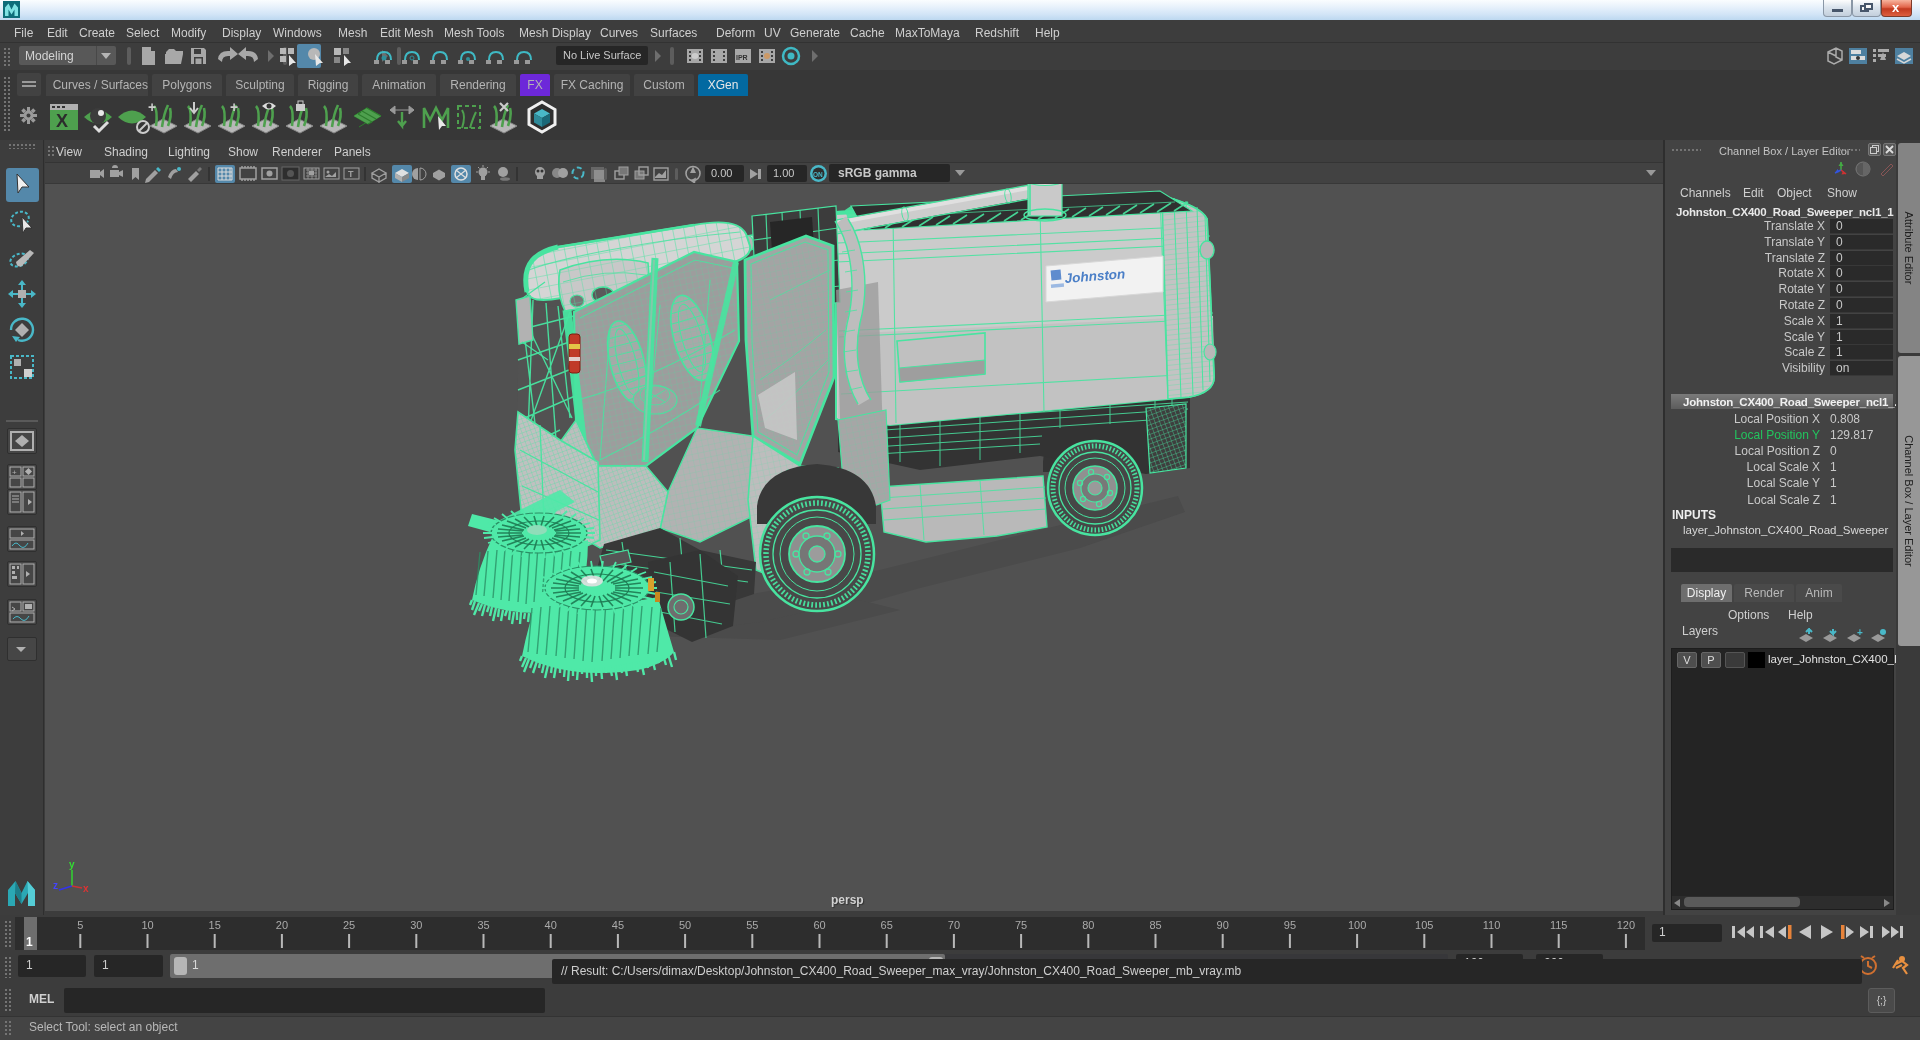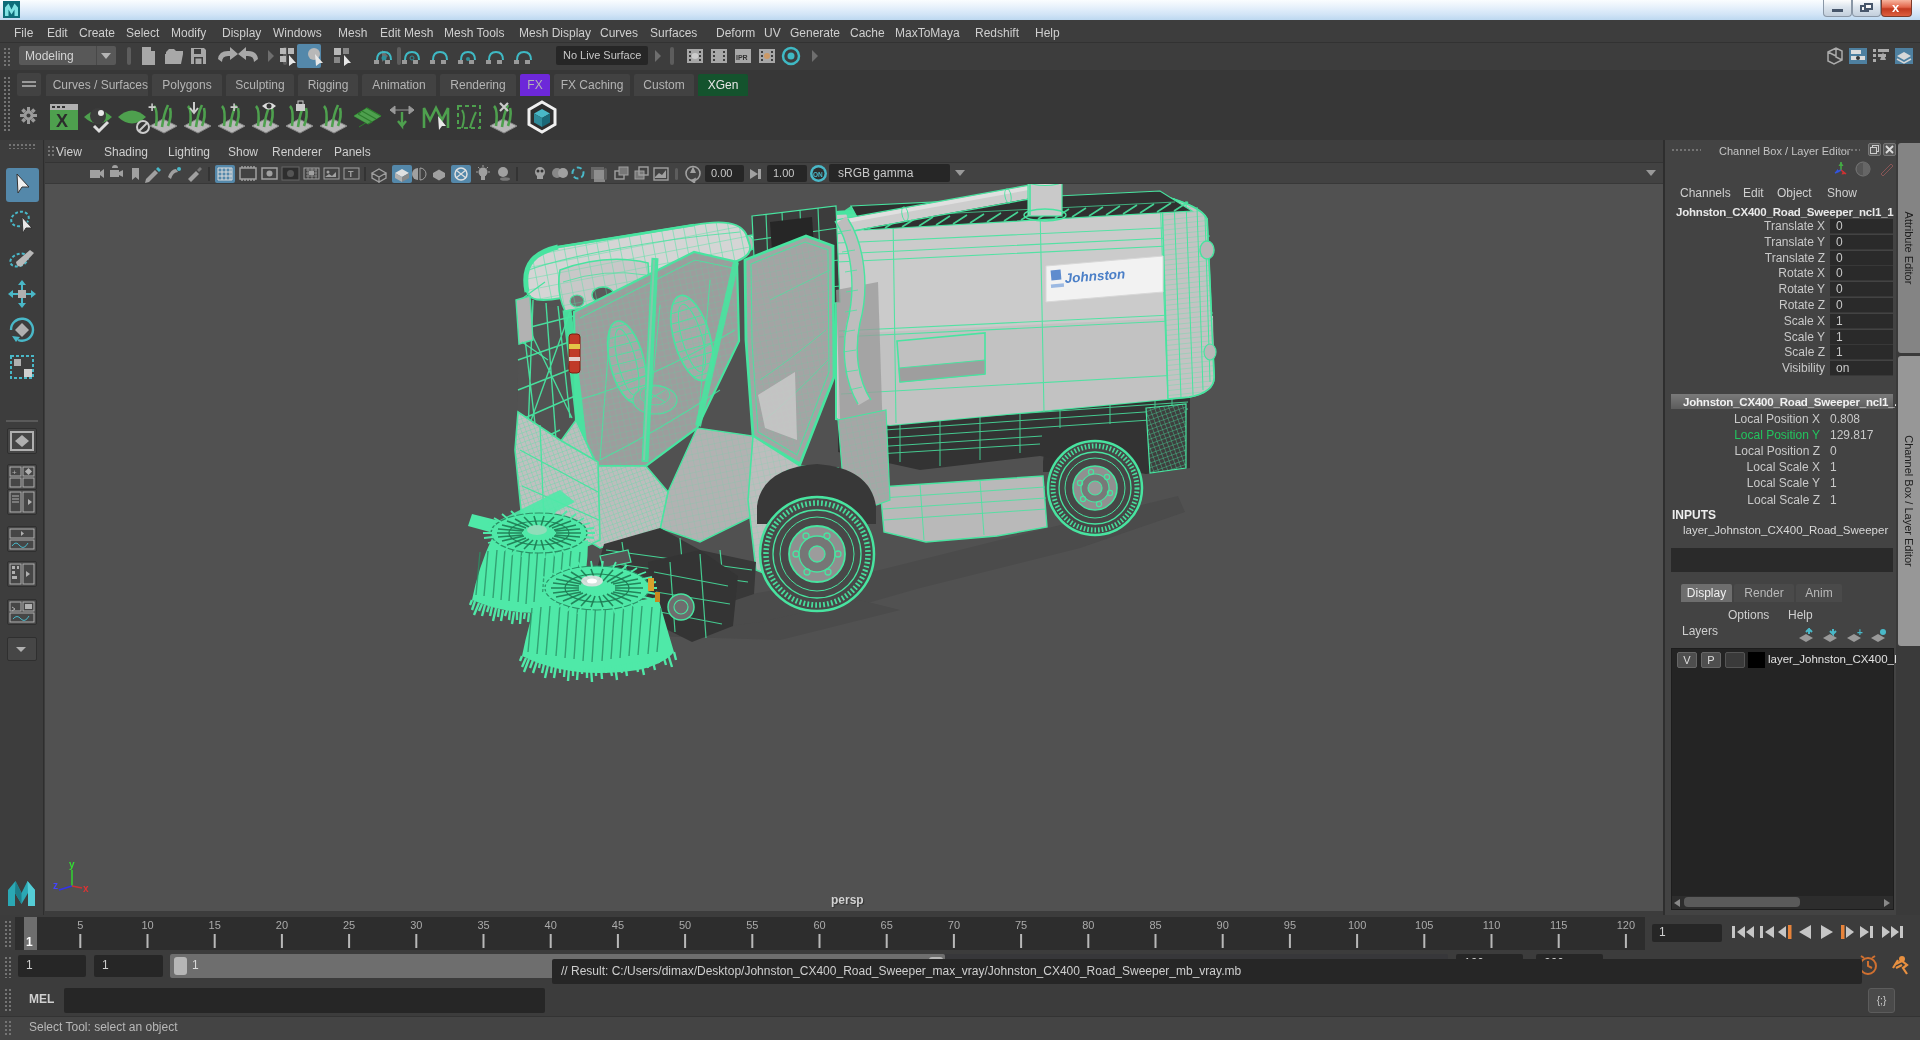--- a/index.html
+++ b/index.html
@@ -163,21 +163,21 @@
     </svg>
 <div class="abs" style="left:46px;top:74px;width:102px;height:22px;background:#424242;border-radius:2px 2px 0 0;color:#b4b4b4;font-size:12px;text-align:right;padding-top:4px">Curves / Surfaces</div>
 <div class="abs" style="left:152px;top:74px;width:70px;height:22px;background:#424242;border-radius:2px 2px 0 0;color:#b4b4b4;font-size:12px;text-align:center;padding-top:4px">Polygons</div>
 <div class="abs" style="left:226px;top:74px;width:68px;height:22px;background:#424242;border-radius:2px 2px 0 0;color:#b4b4b4;font-size:12px;text-align:center;padding-top:4px">Sculpting</div>
 <div class="abs" style="left:298px;top:74px;width:60px;height:22px;background:#424242;border-radius:2px 2px 0 0;color:#b4b4b4;font-size:12px;text-align:center;padding-top:4px">Rigging</div>
 <div class="abs" style="left:362px;top:74px;width:74px;height:22px;background:#424242;border-radius:2px 2px 0 0;color:#b4b4b4;font-size:12px;text-align:center;padding-top:4px">Animation</div>
 <div class="abs" style="left:440px;top:74px;width:76px;height:22px;background:#424242;border-radius:2px 2px 0 0;color:#b4b4b4;font-size:12px;text-align:center;padding-top:4px">Rendering</div>
 <div class="abs" style="left:520px;top:74px;width:30px;height:22px;background:#6d28d9;border-radius:2px 2px 0 0;color:#b4b4b4;font-size:12px;text-align:center;padding-top:4px">FX</div>
 <div class="abs" style="left:554px;top:74px;width:76px;height:22px;background:#424242;border-radius:2px 2px 0 0;color:#b4b4b4;font-size:12px;text-align:center;padding-top:4px">FX Caching</div>
 <div class="abs" style="left:634px;top:74px;width:60px;height:22px;background:#424242;border-radius:2px 2px 0 0;color:#b4b4b4;font-size:12px;text-align:center;padding-top:4px">Custom</div>
-<div class="abs" style="left:698px;top:74px;width:50px;height:22px;background:#14532d;border-radius:2px 2px 0 0;color:#e6e6e6;font-size:12px;text-align:center;padding-top:4px">XGen</div>
+<div class="abs" style="left:698px;top:74px;width:50px;height:22px;background:#0369a1;border-radius:2px 2px 0 0;color:#e6e6e6;font-size:12px;text-align:center;padding-top:4px">XGen</div>
 <svg class="abs" style="left:48px;top:100px" width="530" height="34" viewBox="0 0 530 34">
       <g>
         <rect x="2" y="4" width="28" height="26" fill="#4ea04e"></rect>
         <rect x="2" y="4" width="28" height="6" fill="#b0b0b0"></rect>
         <rect x="4" y="6" width="3" height="2" fill="#333"></rect>
         <rect x="9" y="6" width="3" height="2" fill="#333"></rect>
         <rect x="14" y="6" width="3" height="2" fill="#333"></rect>
         <text x="8" y="27" font-size="18" font-weight="bold" fill="#2c2c2c">X</text>
         <path d="M36,17 q14,-13 28,0 q-14,13 -28,0 z" fill="#4ea04e"></path>
         <circle cx="50" cy="16" r="8" fill="#3c3c3c"></circle>
@@ -439,21 +439,21 @@
       <rect x="11" y="3" width="3" height="10" fill="#a0a0a0"></rect>
     </svg>
 <div class="abs darkfield" style="left:767px;top:165px;width:40px;height:17px;font-size:11px"></div>
 <div class="abs" style="left:773px;top:167px;font-size:11px;color:#c8c8c8;font-weight:normal;white-space:nowrap;">1.00</div>
 <svg class="abs" style="left:809px;top:164px" width="19" height="19" viewBox="0 0 19 19">
       <circle cx="9.5" cy="9.5" r="8.5" fill="#49b8c8"></circle>
       <circle cx="9.5" cy="9.5" r="6" fill="#2e2e2e"></circle>
       <text x="4" y="12.5" font-size="6.5" fill="#49b8c8" font-weight="bold">ON</text>
     </svg>
 <div class="abs darkfield" style="left:829px;top:164px;width:121px;height:18px;font-size:12px"></div>
-<div class="abs" style="left:838px;top:166px;font-size:12px;color:#c8c8c8;font-weight:normal;white-space:nowrap;">sRGB gamma</div>
+<div class="abs" style="left:838px;top:166px;font-size:12px;color:#c8c8c8;font-weight:bold;white-space:nowrap;">sRGB gamma</div>
 <div class="abs" style="left:955px;top:170px;width:0;height:0;border-left:5px solid transparent;border-right:5px solid transparent;border-top:6px solid #999"></div>
 <div class="abs" style="left:1646px;top:170px;width:0;height:0;border-left:5px solid transparent;border-right:5px solid transparent;border-top:6px solid #999"></div>
 <svg class="abs" style="left:50px;top:858px" width="44" height="40" viewBox="0 0 44 40">
 <line x1="22" y1="28" x2="22" y2="12" stroke="#33cc33" stroke-width="1.6"></line>
 <line x1="22" y1="28" x2="9" y2="32" stroke="#3333ee" stroke-width="1.6"></line>
 <line x1="22" y1="28" x2="32" y2="30" stroke="#cc3333" stroke-width="1.6"></line>
 <text x="19" y="10" fill="#33dd33" font-size="10" font-weight="bold">y</text>
 <text x="3" y="31" fill="#4444ff" font-size="10" font-weight="bold">z</text>
 <text x="33" y="34" fill="#dd3333" font-size="10" font-weight="bold">x</text>
     </svg>

